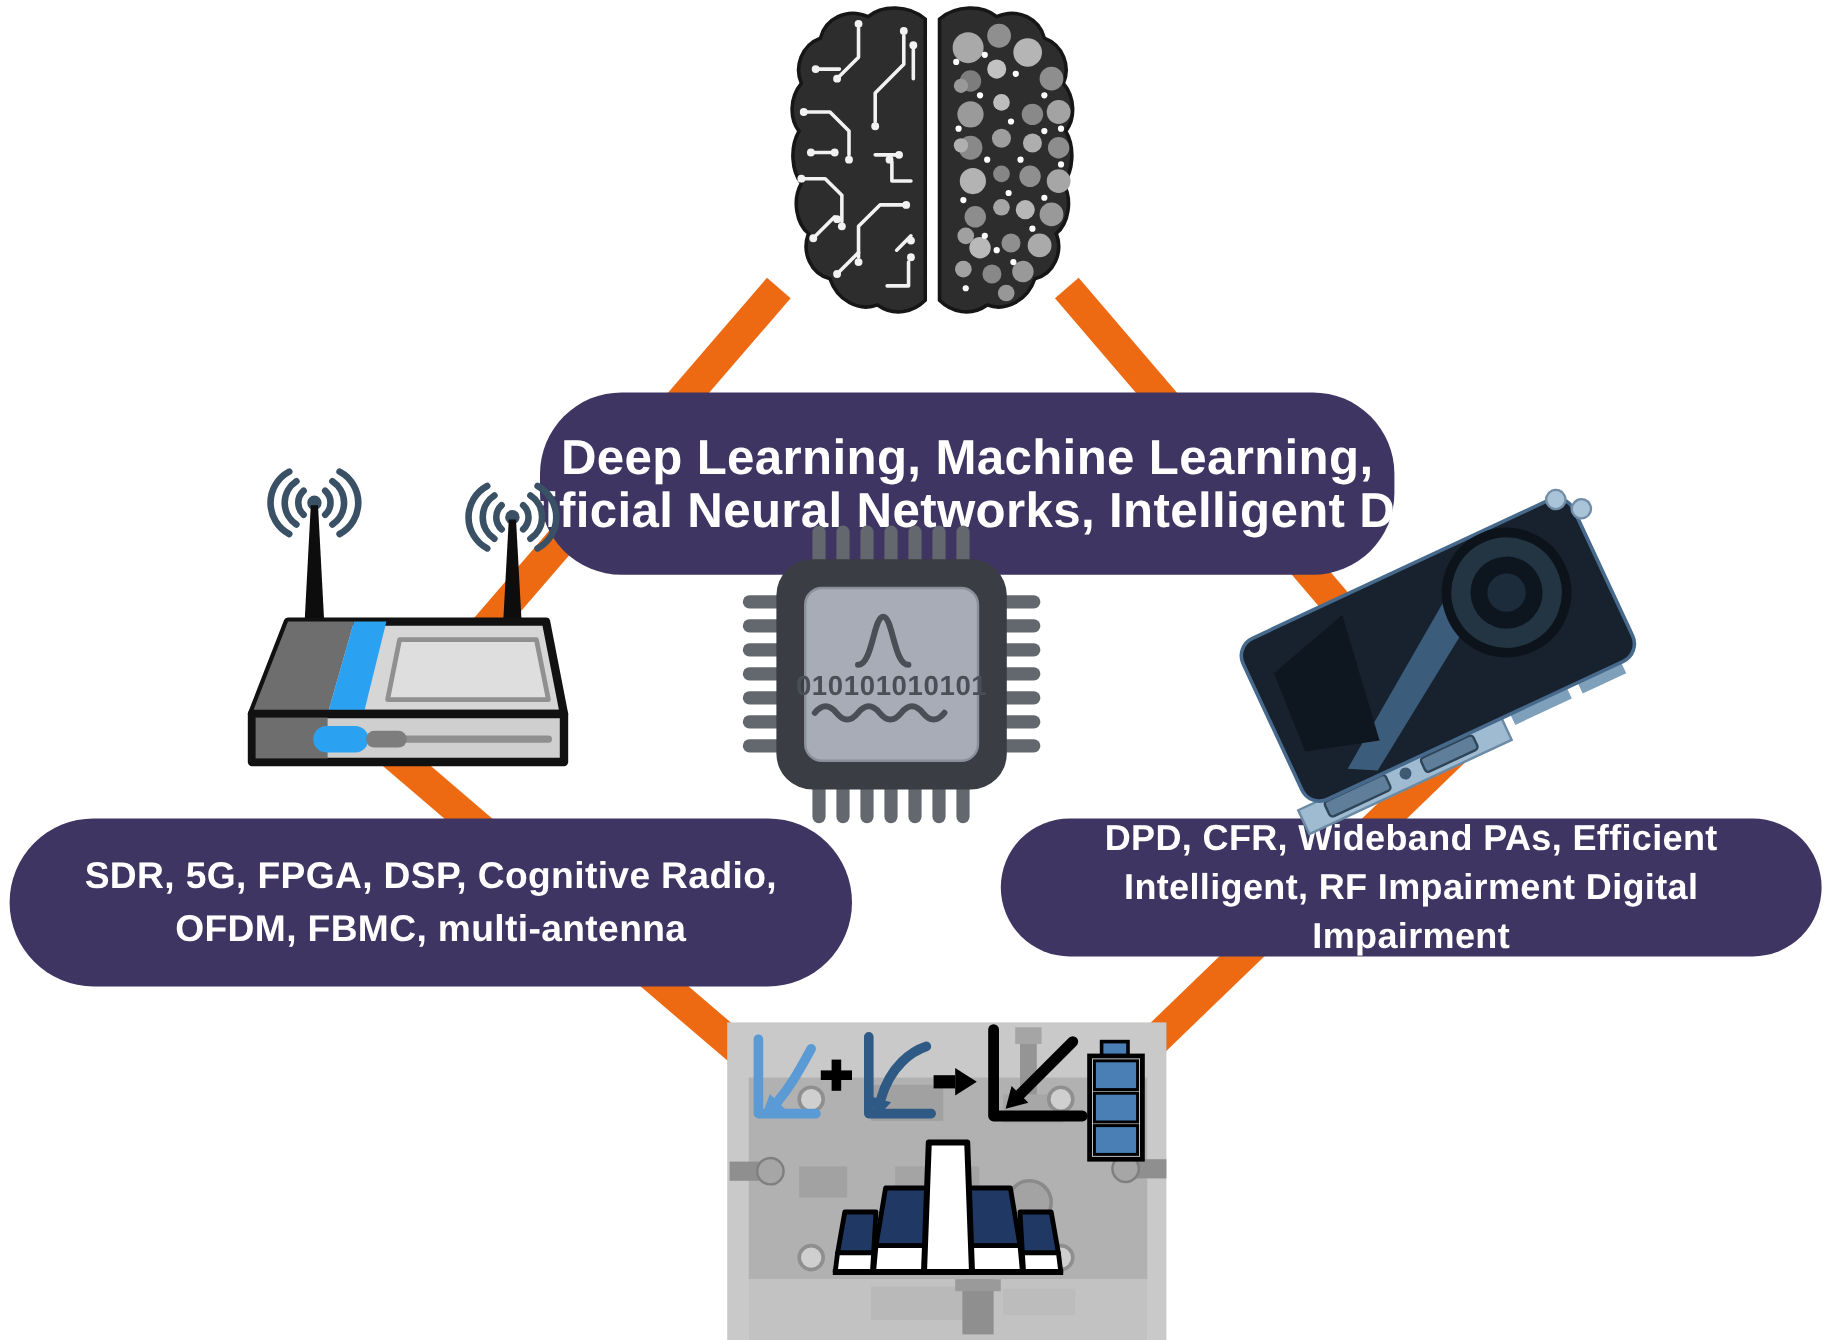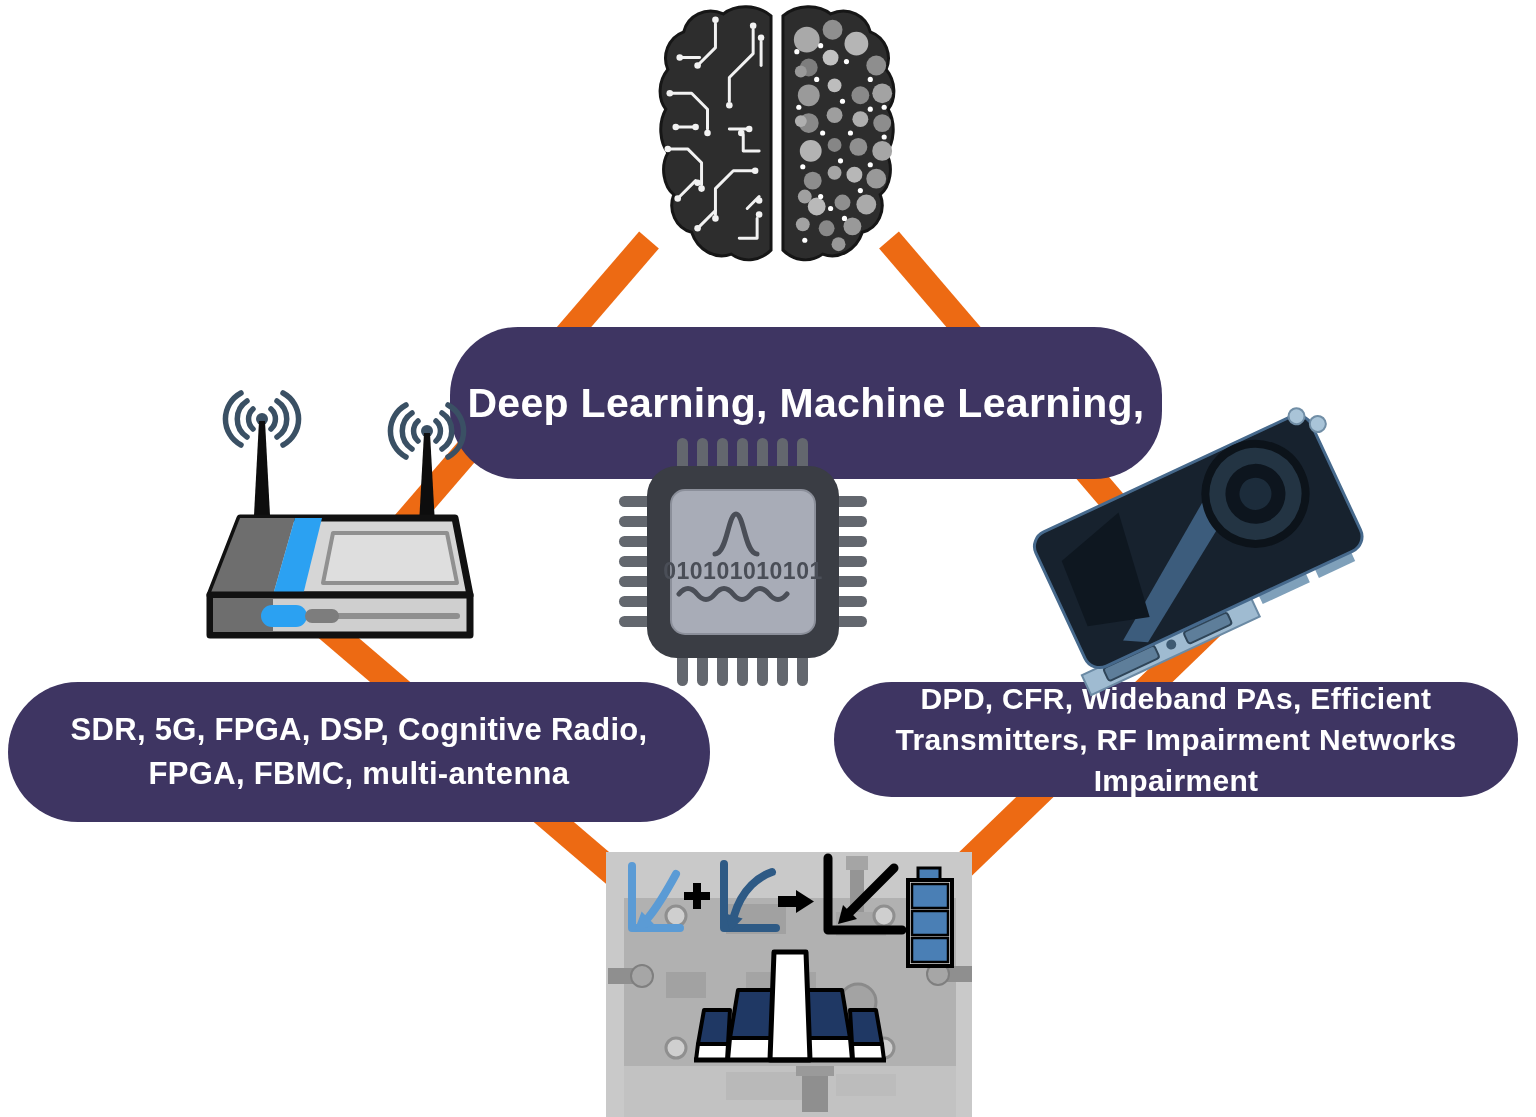--- a/index.html
+++ b/index.html
@@ -34,28 +34,29 @@
 
 <svg id="connectors" class="layer" viewBox="0 0 1536 1117">
   <line x1="649" y1="240" x2="320" y2="622" style="stroke:var(--connector,#ed6a13)" stroke-width="26"></line>
   <line x1="889" y1="240" x2="1216" y2="622" style="stroke:var(--connector,#ed6a13)" stroke-width="26"></line>
   <line x1="320" y1="622" x2="617" y2="876" style="stroke:var(--connector,#ed6a13)" stroke-width="26"></line>
   <line x1="1216" y1="622" x2="953" y2="876" style="stroke:var(--connector,#ed6a13)" stroke-width="26"></line>
 </svg>
 
 <div id="pill-top" class="pill">
   <span>Deep Learning, Machine Learning,</span>
+  <span>Artificial Neural Networks, Intelligent DSP</span>
 </div>
 <div id="pill-left" class="pill">
   <span>SDR, 5G, FPGA, DSP, Cognitive Radio,</span>
-  <span>FPGA, FBMC, multi-antenna</span>
+  <span>OFDM, FBMC, multi-antenna</span>
 </div>
 <div id="pill-right" class="pill">
   <span>DPD, CFR, Wideband PAs, Efficient</span>
-  <span>Transmitters, RF Impairment Networks</span>
+  <span>Intelligent, RF Impairment Digital</span>
   <span>Impairment</span>
 </div>
 
 <div id="brain-box" class="icon-box">
 <svg width="240" height="268" viewBox="0 0 240 270">
   <g>
     <path d="M116,14 C102,2 80,2 68,12 C50,4 32,14 28,30 C12,36 6,54 12,68 C2,80 2,98 10,108
              C2,122 4,142 12,152 C4,166 8,186 18,194 C12,210 20,228 36,232 C42,250 60,260 76,254
              C90,264 106,260 116,250 Z" fill="#2d2d2d" stroke="#161616" stroke-width="3"></path>
     <g stroke="#f2f2f2" stroke-width="3" fill="none" stroke-linecap="round" stroke-linejoin="round">

